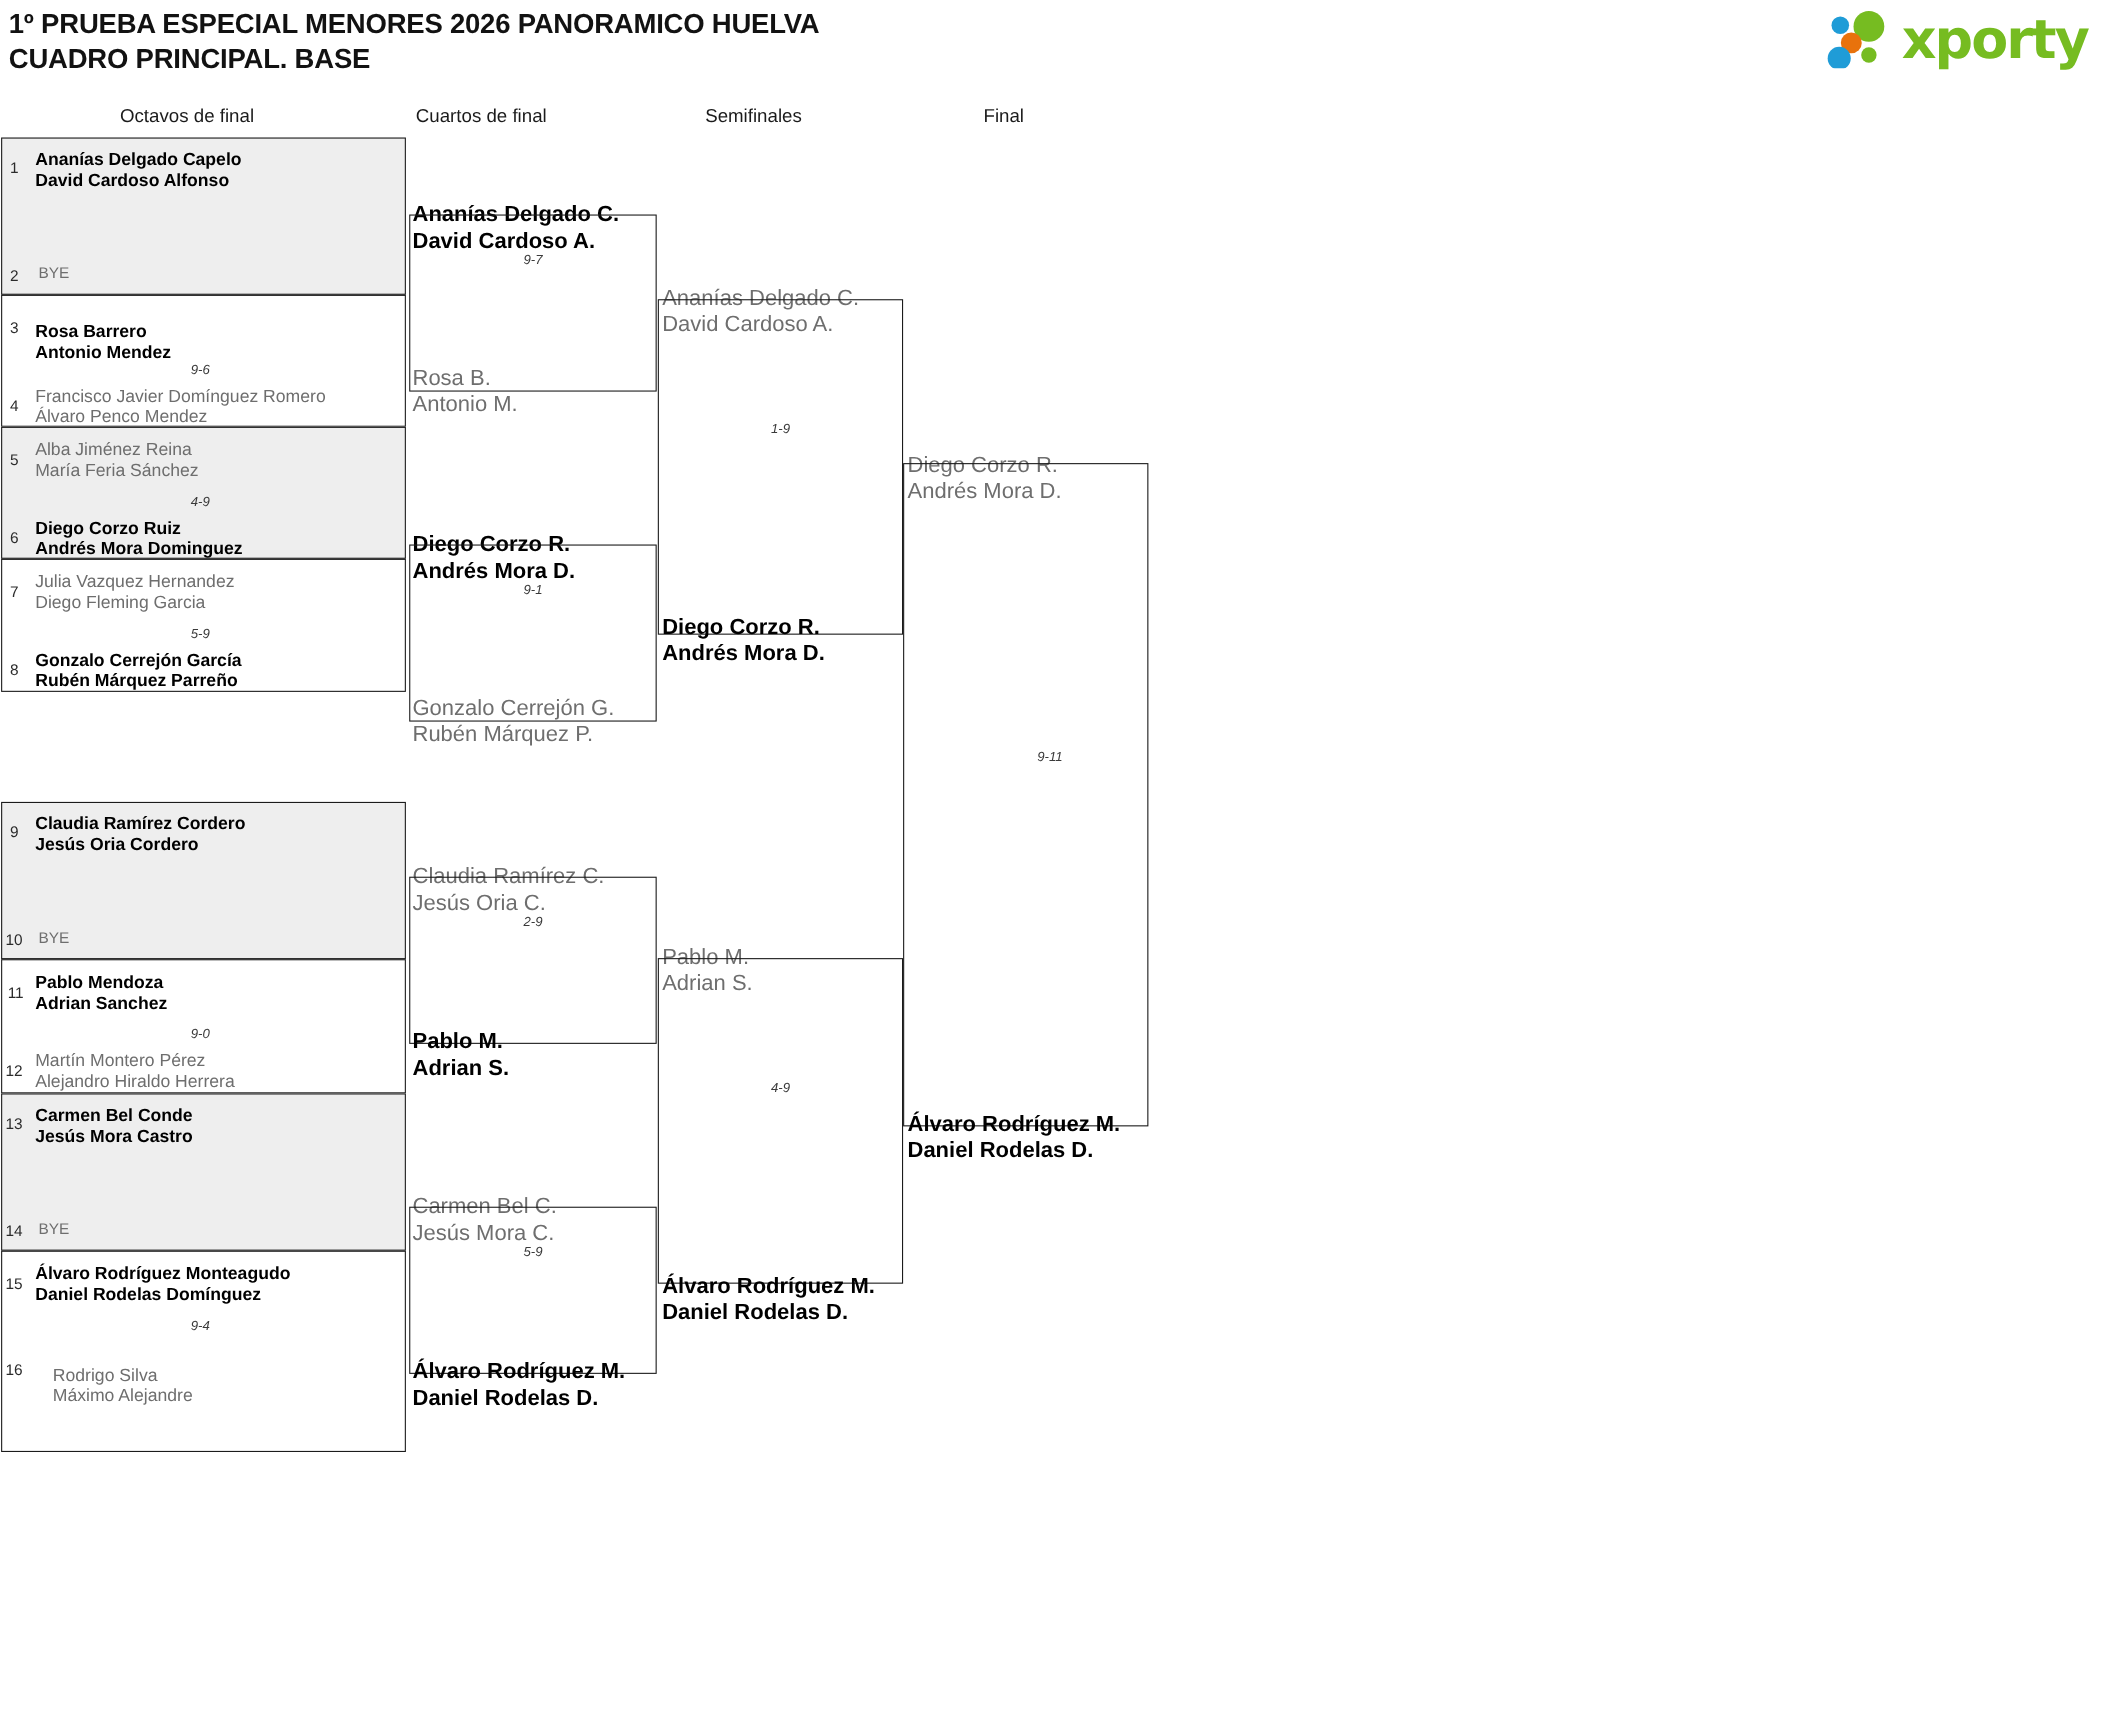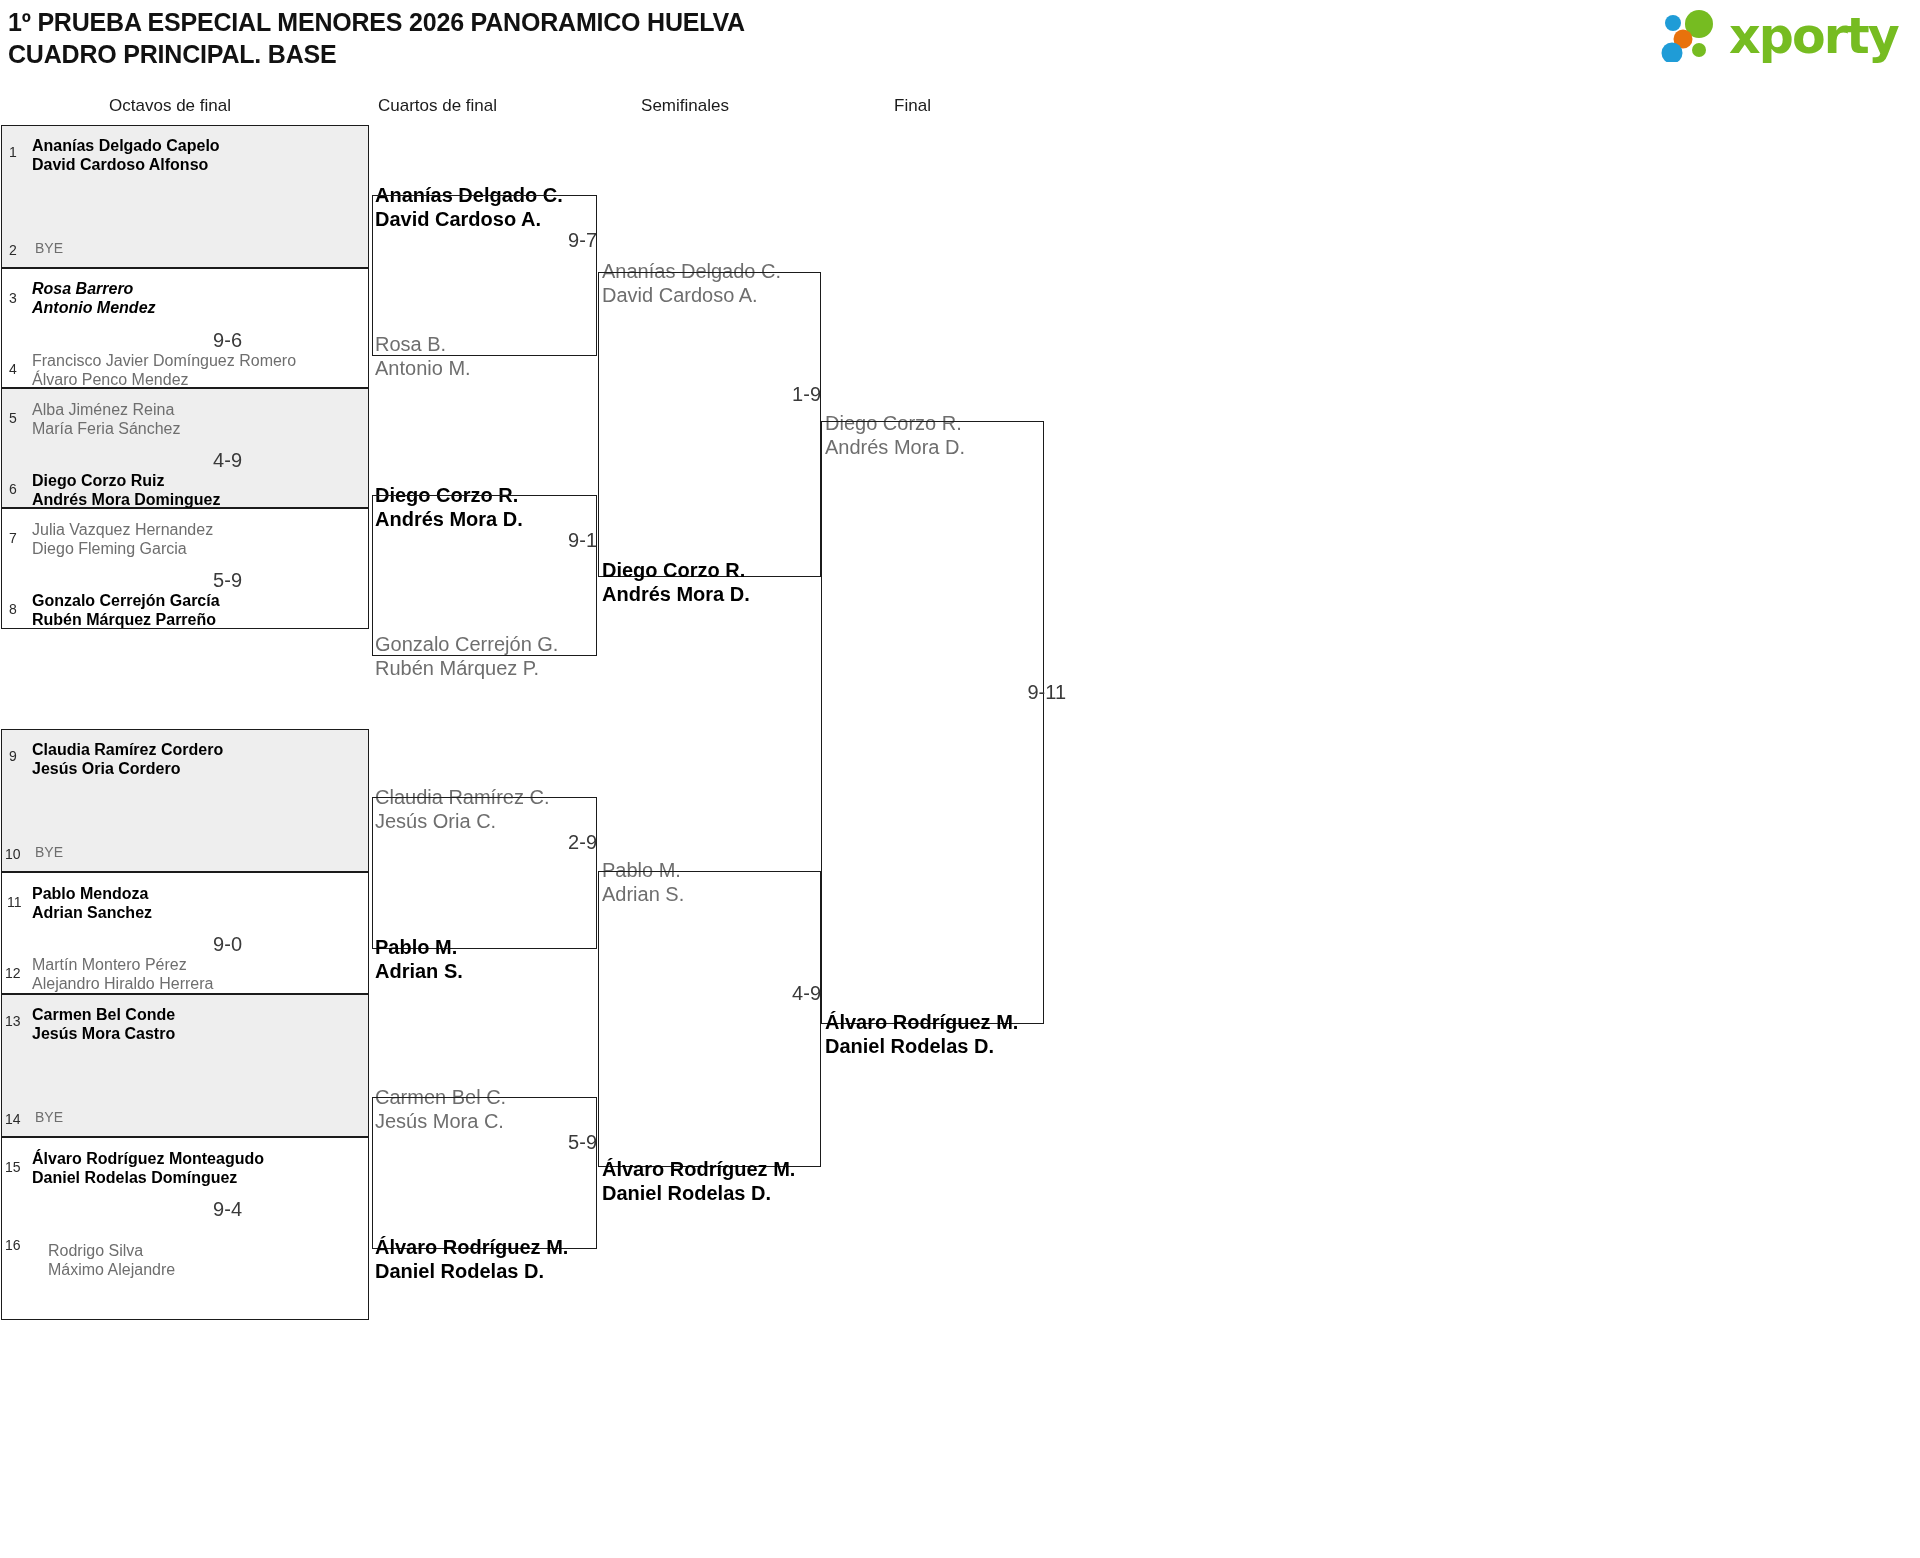--- a/index.html
+++ b/index.html
@@ -99,24 +99,25 @@
   .winner { color: #000000; font-weight: 700; }
   .loser  { color: #6e6e6e; font-weight: 400; }
   .bye-label {
     position: absolute;
     left: 33px;
     font-size: 14px;
     color: #6e6e6e;
   }
   .score {
     position: absolute;
-    font-size: 20px;
+    font-size: 12px;
     color: #3a3a3a;
-    text-align: right;
+    text-align: center;
     white-space: nowrap;
+    font-style: italic;
   }
 
   
   .conn-box {
     position: absolute;
     box-sizing: border-box;
     border: 1px solid #1b1b1b;
     background: transparent;
   }
 
@@ -160,21 +161,21 @@
     <div class="player-pair winner" style="top:11px;">
       <span class="l">Ananías Delgado Capelo</span>
       <span class="l">David Cardoso Alfonso</span>
     </div>
     <div class="seed" style="top:117px;">2</div>
     <div class="bye-label" style="top:114px;">BYE</div>
   </div>
 
   <div class="r1-match" style="top:268px; height:120px;">
     <div class="seed" style="top:22px;">3</div>
-    <div class="player-pair winner" style="top:11px;font-style:italic;">
+    <div class="player-pair winner" style="top:24px;">
       <span class="l">Rosa Barrero</span>
       <span class="l">Antonio Mendez</span>
     </div>
     <div class="score" style="top:60px; left:120px; width:120px;">9-6</div>
     <div class="seed" style="top:93px;">4</div>
     <div class="player-pair loser" style="top:83px;">
       <span class="l">Francisco Javier Domínguez Romero</span>
       <span class="l">Álvaro Penco Mendez</span>
     </div>
   </div>

